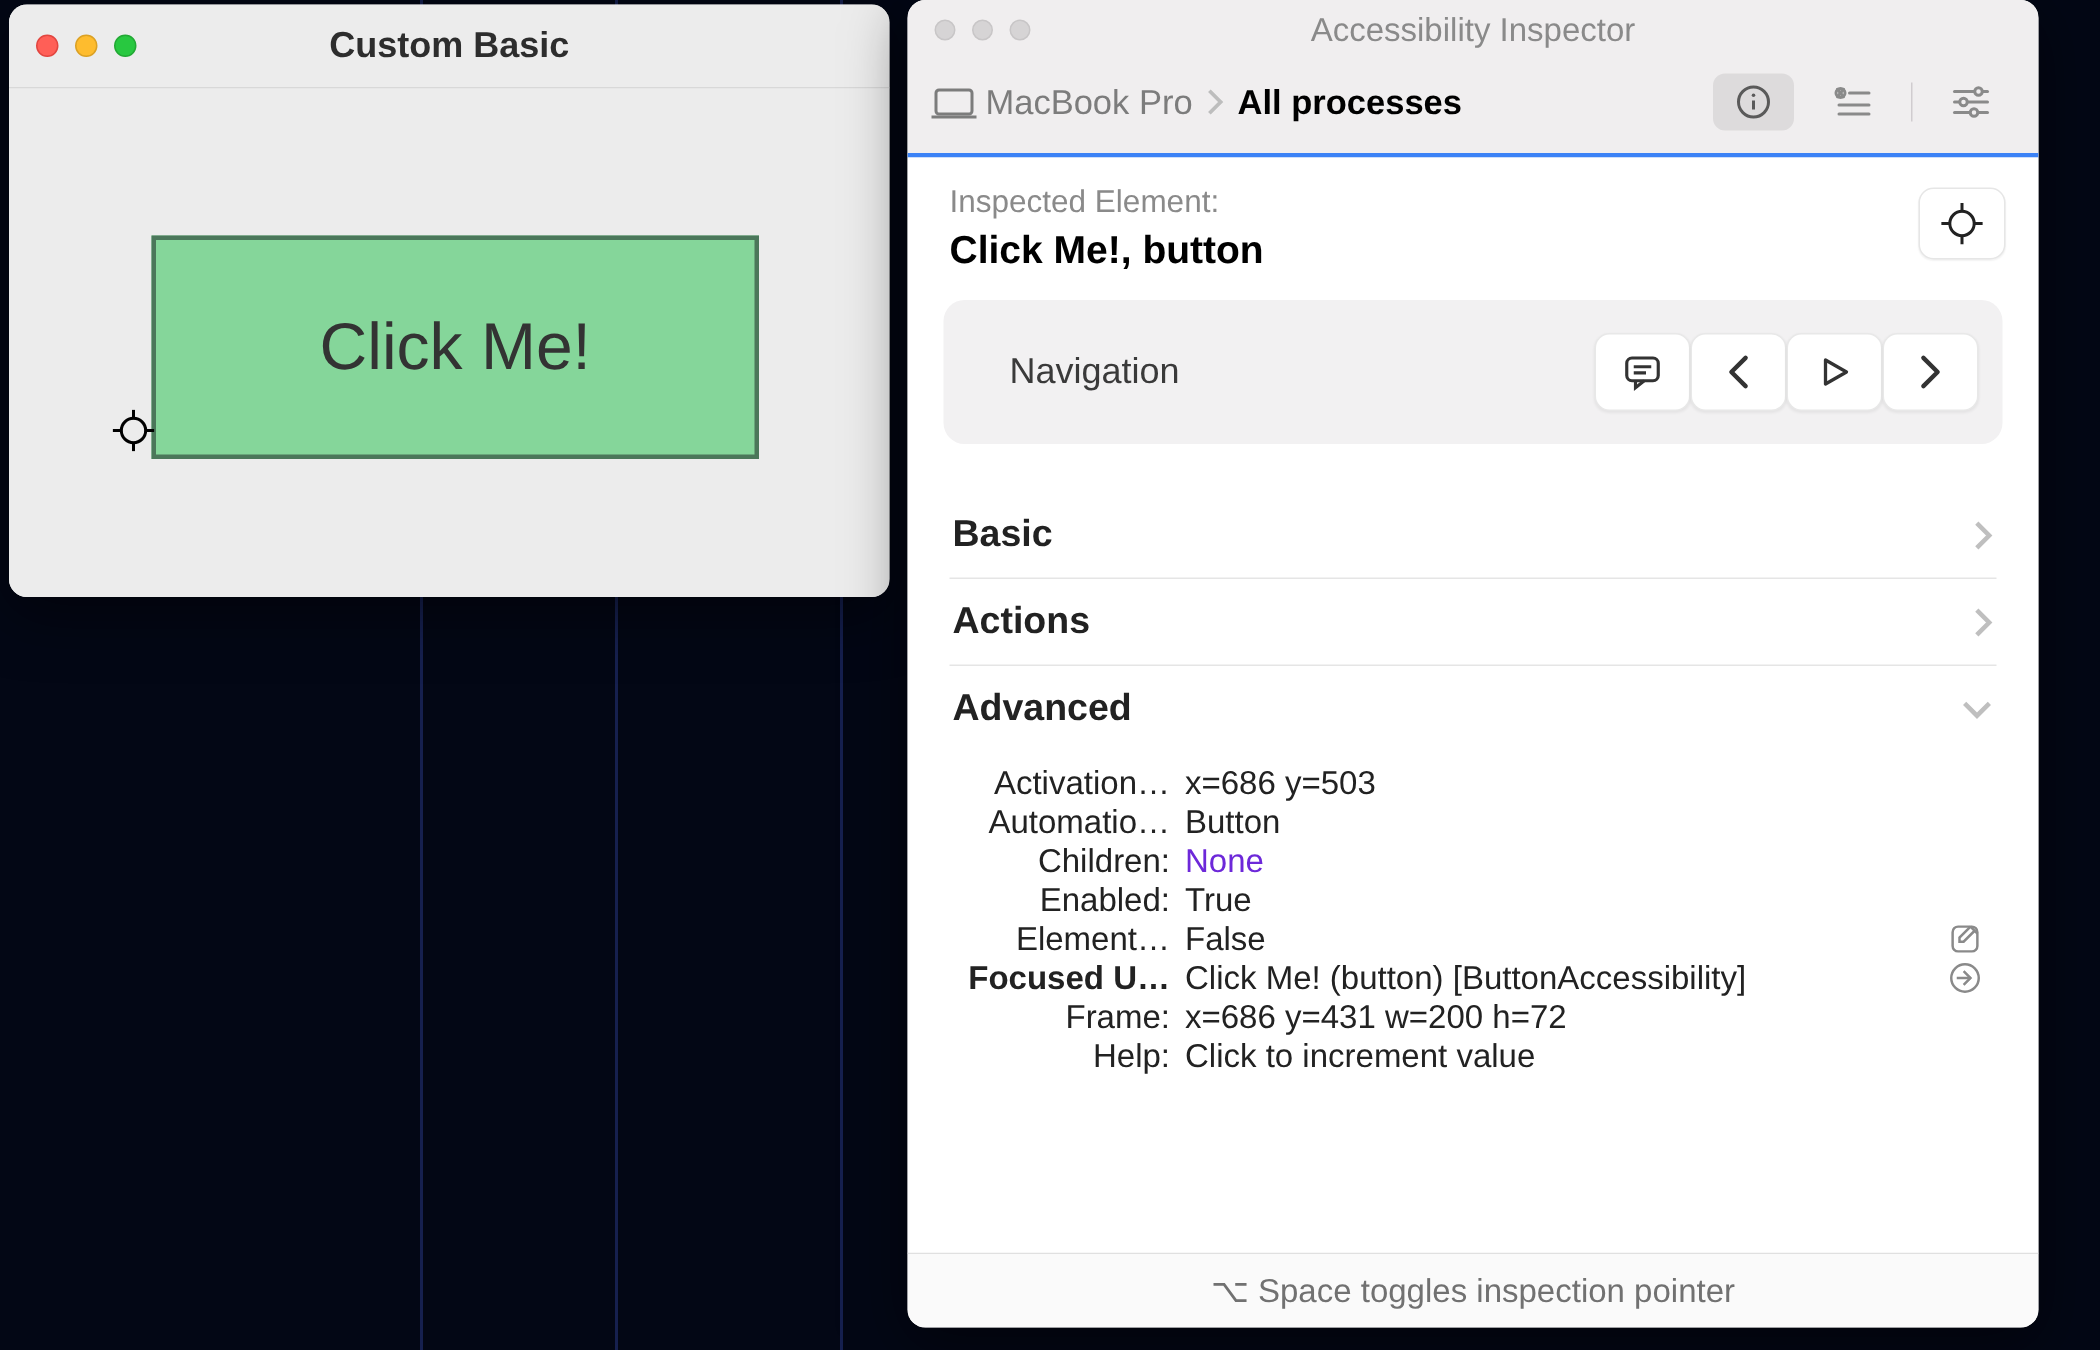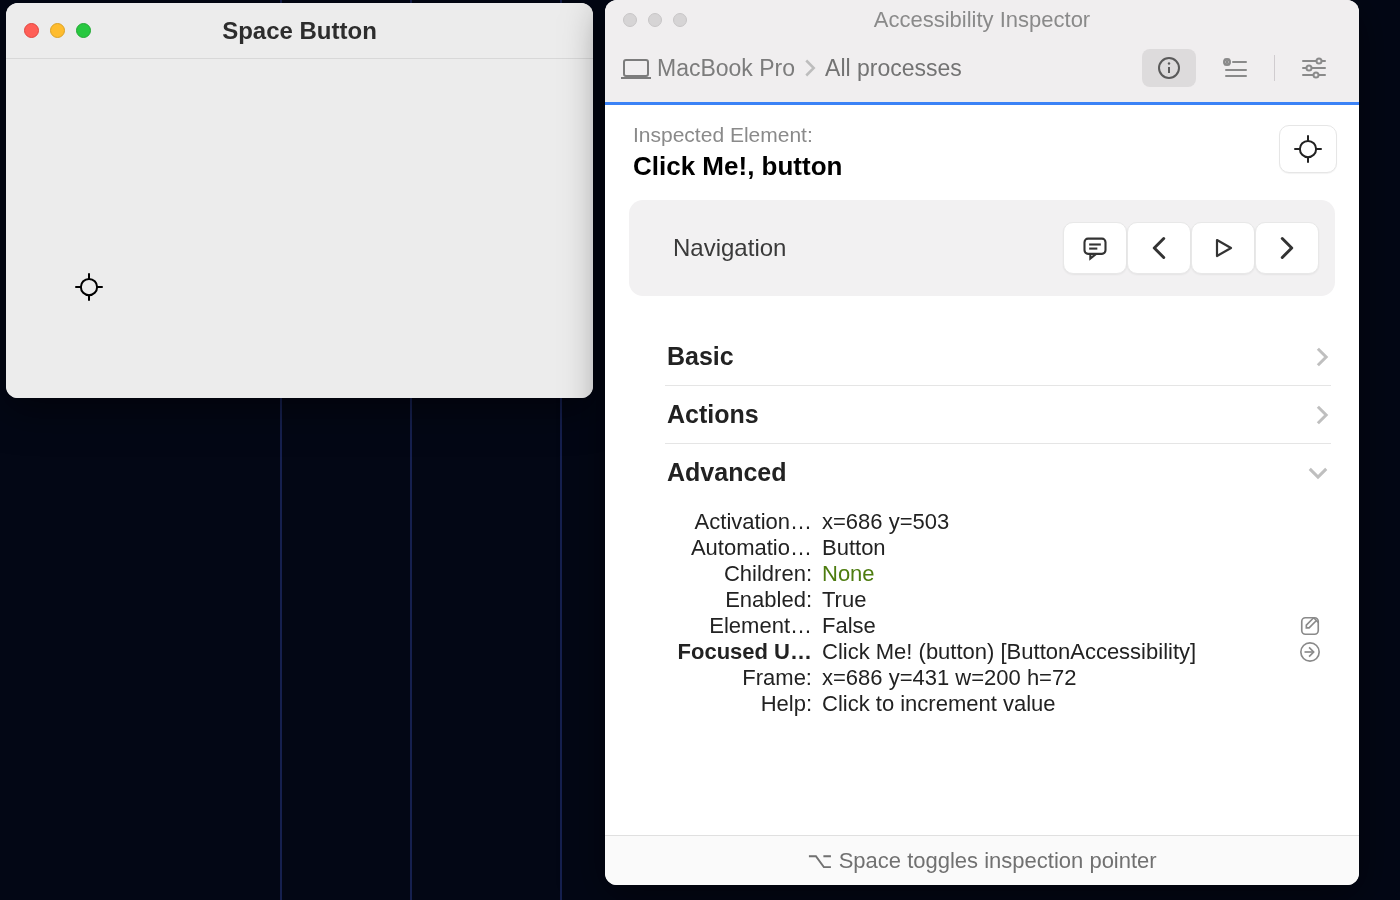--- a/index.html
+++ b/index.html
@@ -169,21 +169,21 @@
     left: -4px; right: -4px;
     bottom: -4px;
     height: 2px;
     background: #7c7c7c;
   }
   .crumb-chevron {
     color: #bdbdbd;
     font-size: 22px;
   }
   .crumb-text { color: #7c7c7c; }
-  .crumb-text.active { color: #737373; }
+  .crumb-text.active { color: #000000; font-weight: bold; }
   .toolbar-right {
     display: flex;
     align-items: center;
     gap: 12px;
   }
   .tool-btn {
     width: 54px;
     height: 38px;
     border-radius: 8px;
     display: flex;
@@ -259,21 +259,20 @@
     border-radius: 10px;
     border: 1px solid #e8e8e8;
     display: flex;
     align-items: center;
     justify-content: center;
     box-shadow: 0 1px 2px rgba(0,0,0,.06);
   }
 
   .sections {
     padding: 32px 28px 0 28px;
-    margin-left: 32px;
   }
   .sec-head {
     display: flex;
     align-items: center;
     justify-content: space-between;
     font-size: 25px;
     font-weight: 700;
     color: #222;
     padding: 14px 2px;
     border-bottom: 1px solid #e5e5e5;
@@ -292,21 +291,21 @@
     color: #222;
   }
   .adv-k {
     text-align: right;
     padding-right: 10px;
     white-space: nowrap;
     overflow: hidden;
     text-overflow: ellipsis;
   }
   .adv-v { color: #222; white-space: nowrap; overflow: hidden; text-overflow: ellipsis;}
-  .adv-v.muted { color: #4d7c0f; }
+  .adv-v.muted { color: #6d28d9; }
   .adv-k.bold { font-weight: 700; }
   .adv-action {
     display:flex; align-items:center; justify-content:center;
     color:#7a7a7a;
   }
 
   .footer-bar {
     height: 50px;
     border-top: 1px solid #e0e0e0;
     background: #fafafa;
@@ -329,23 +328,26 @@
   <div class="bgline" style="left:410px"></div>
   <div class="bgline" style="left:560px"></div>
 
   <div class="win-left">
     <div class="titlebar-left">
       <div class="tl-dots">
         <div class="tl-dot dot-red"></div>
         <div class="tl-dot dot-yellow"></div>
         <div class="tl-dot dot-green"></div>
       </div>
-      <div class="title">Space Button</div>
+      <div class="title">Custom Basic</div>
     </div>
     <div class="win-left-body">
+      <div class="green-button">
+        <span>Click Me!</span>
+      </div>
       <div class="crosshair-overlay">
         <svg width="30" height="30" viewBox="0 0 24 24" fill="none" stroke="#000" stroke-width="1.6">
           <circle cx="12" cy="12" r="6.5"></circle>
           <line x1="12" y1="1" x2="12" y2="6"></line>
           <line x1="12" y1="18" x2="12" y2="23"></line>
           <line x1="1" y1="12" x2="6" y2="12"></line>
           <line x1="18" y1="12" x2="23" y2="12"></line>
         </svg>
       </div>
     </div>

